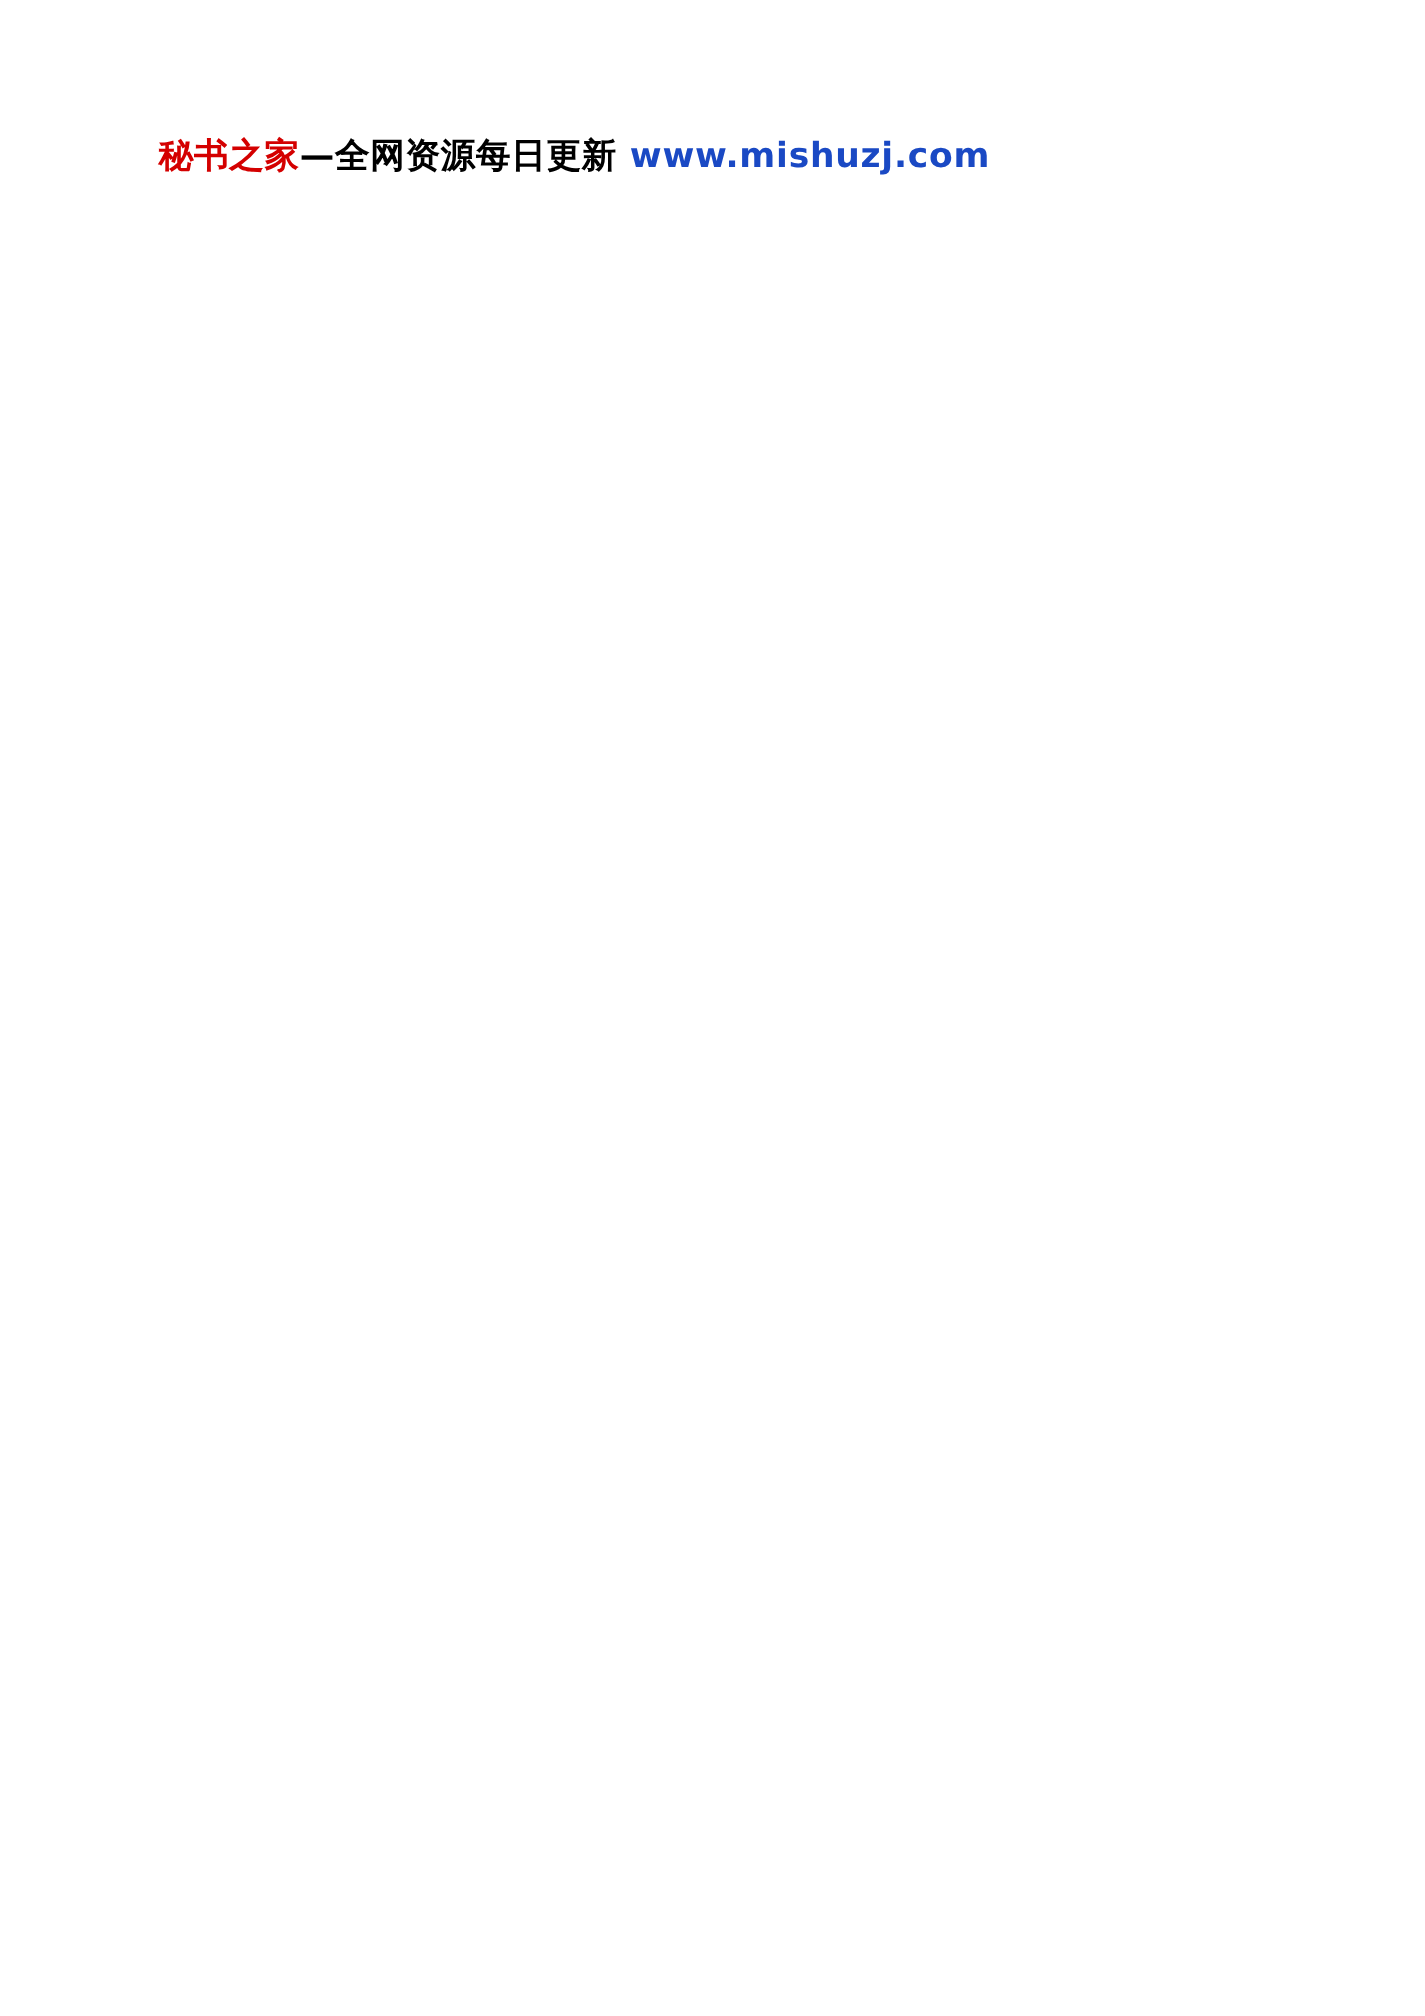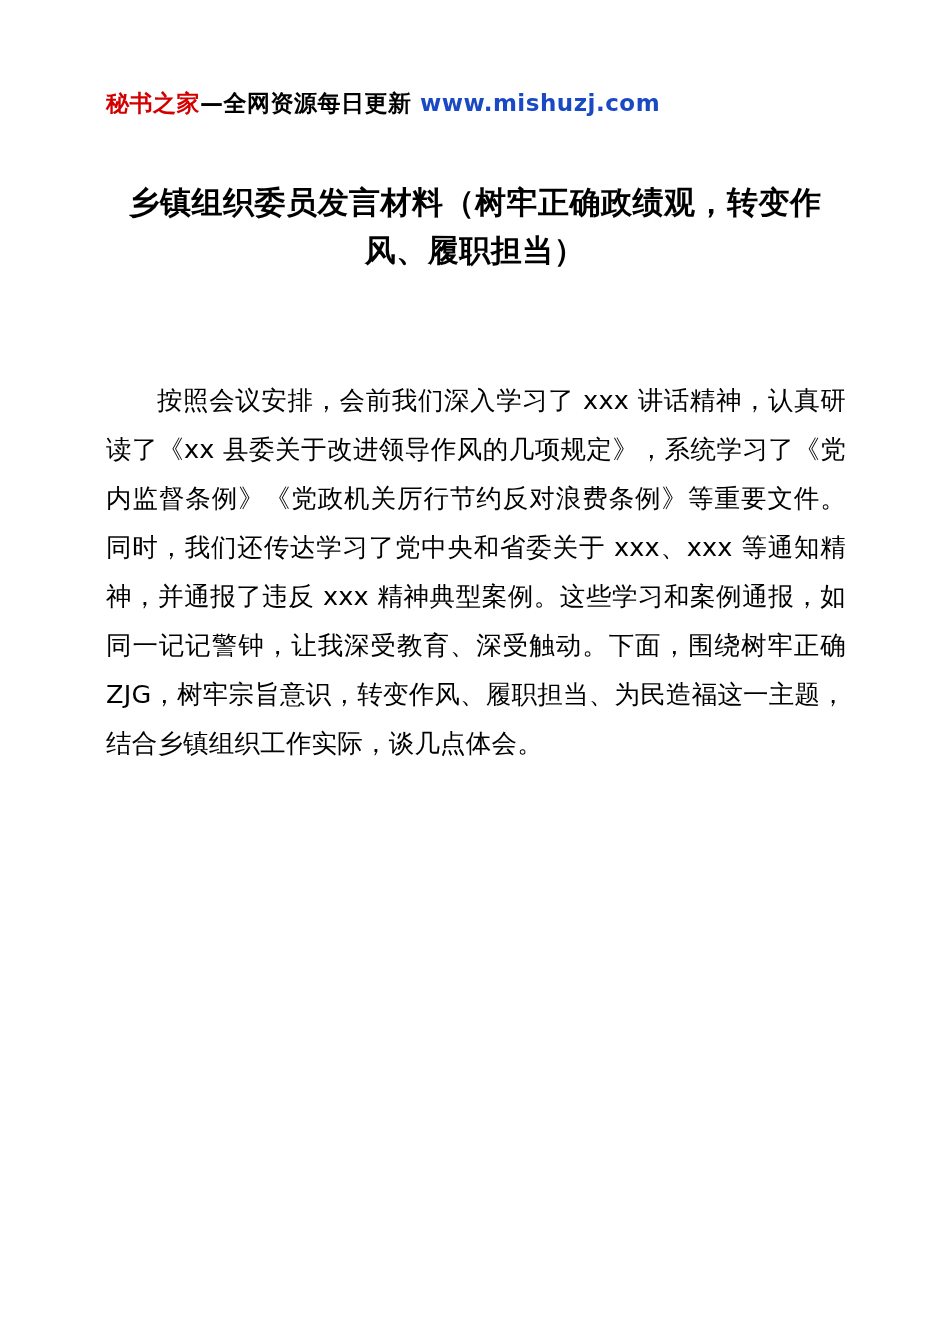--- a/index.html
+++ b/index.html
@@ -78,19 +78,17 @@
 </style>
 </head>
 <body>
 
 <div class="page">
 
   <div class="watermark">
     <span class="wm-brand">秘书之家</span><span class="wm-dash">—全网资源每日更新 </span><span class="wm-url">www.mishuzj.com</span>
   </div>
 
-  <div class="doc-title">乡镇组织委员发言材料（树牢正确政绩观，转变作风、履职担当）</div>
 
   <div class="body-text">
-    <p class="para">按照会议安排，会前我们深入学习了 xxx 讲话精神，认真研读了《xx 县委关于改进领导作风的几项规定》，系统学习了《党内监督条例》《党政机关厉行节约反对浪费条例》等重要文件。同时，我们还传达学习了党中央和省委关于 xxx、xxx 等通知精神，并通报了违反 xxx 精神典型案例。这些学习和案例通报，如同一记记警钟，让我深受教育、深受触动。下面，围绕树牢正确 ZJG，树牢宗旨意识，转变作风、履职担当、为民造福这一主题，结合乡镇组织工作实际，谈几点体会。</p>
   </div>
 
 </div>
 
 </body></html>

